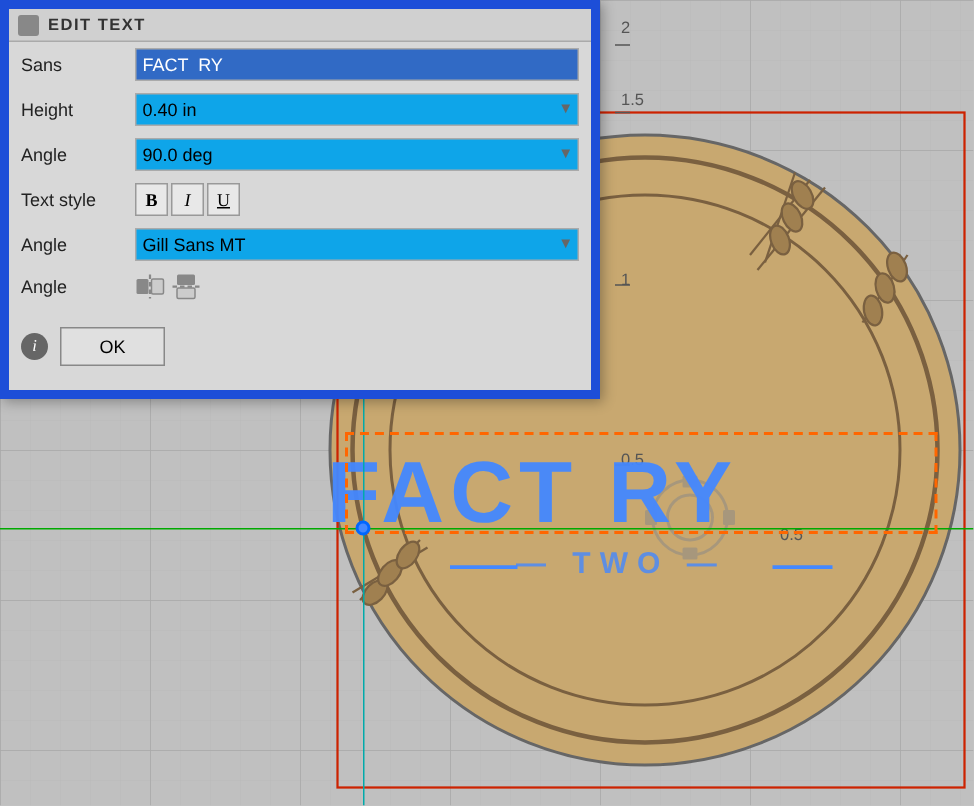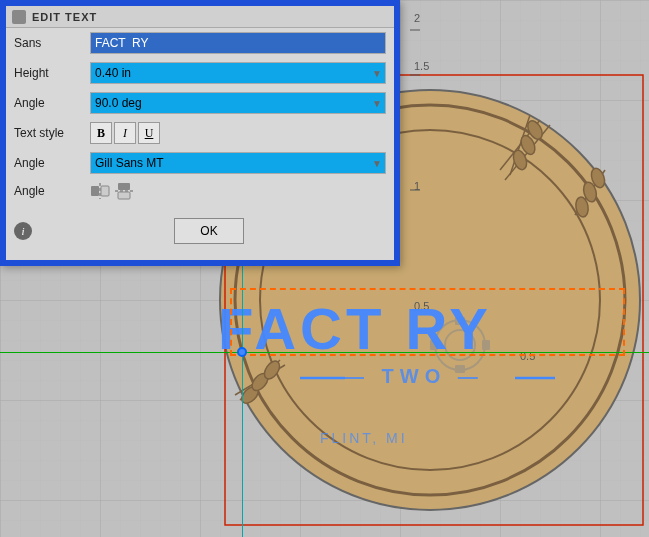--- a/index.html
+++ b/index.html
@@ -348,21 +348,20 @@
     <line x1="410" y1="30" x2="420" y2="30" stroke="#555" stroke-width="1"></line>
     <line x1="410" y1="75" x2="420" y2="75" stroke="#555" stroke-width="1"></line>
     <line x1="410" y1="190" x2="420" y2="190" stroke="#555" stroke-width="1"></line>
     <line x1="410" y1="310" x2="420" y2="310" stroke="#555" stroke-width="1"></line>
   </svg>
 
   <div class="canvas-text-factory">FACT  RY</div>
 
   <div class="canvas-text-two">— TWO —</div>
 
-  <div class="canvas-text-flint">FLINT, MI</div>
 
   <div class="crosshair-h"></div>
   <div class="crosshair-v"></div>
 
   <div class="selection-box"></div>
 
   <div class="center-dot"></div>
 
   <div class="handle-dot-top"></div>
 </div>
@@ -431,17 +430,17 @@
       <svg class="flip-icon" viewBox="0 0 20 18" xmlns="http://www.w3.org/2000/svg">
         <rect x="4" y="1" width="12" height="7" fill="#888" rx="1"></rect>
         <rect x="4" y="10" width="12" height="7" fill="#ccc" rx="1" stroke="#888" stroke-width="1"></rect>
         <line x1="1" y1="9" x2="19" y2="9" stroke="#888" stroke-width="1.5" stroke-dasharray="3,2"></line>
       </svg>
     </div>
   </div>
 
   <div style="display:flex; align-items:center; justify-content:space-between; padding: 6px 8px 8px 8px;">
     <div class="info-icon">i</div>
-    <div class="dialog-buttons" style="flex:1; justify-content:center;">
+    <div class="dialog-buttons" style="flex:1; justify-content:flex-start;">
       <button class="btn">OK</button>
     </div>
   </div>
 </div>
 
 </body></html>

